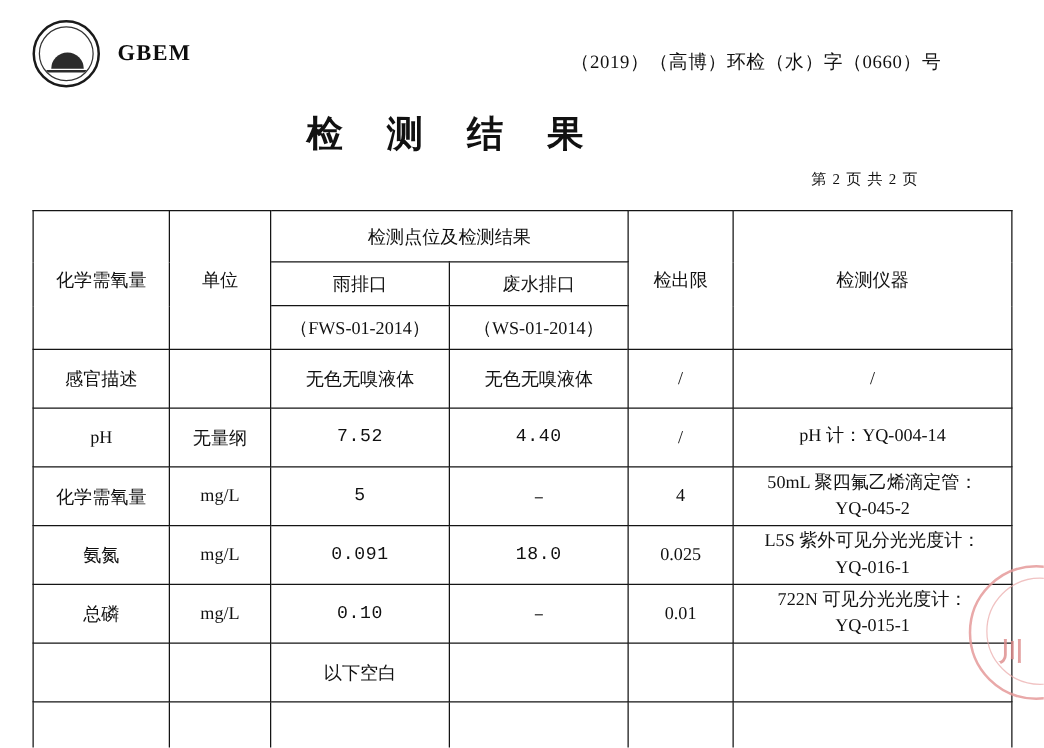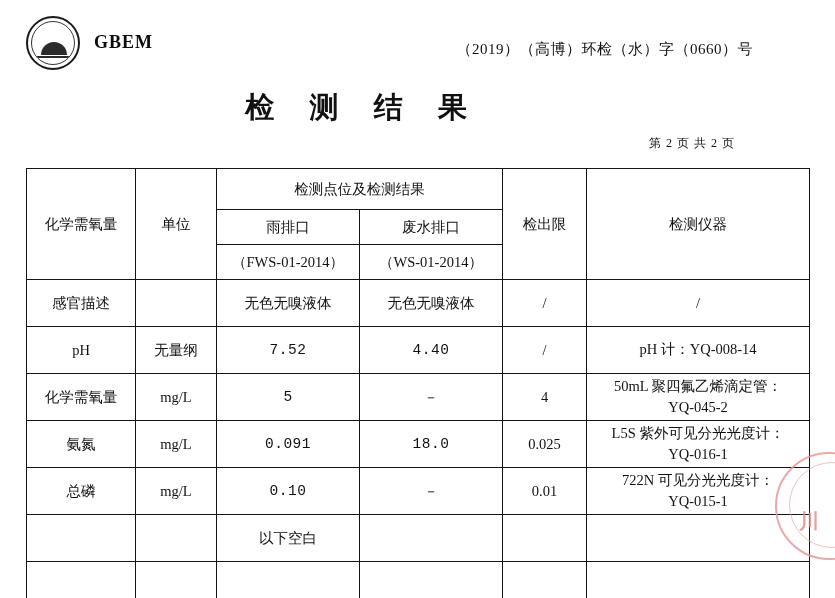--- a/index.html
+++ b/index.html
@@ -255,21 +255,21 @@
         <td>/</td>
         <td>/</td>
       </tr>
 
       <tr class="drow">
         <td>pH</td>
         <td>无量纲</td>
         <td class="mono-num">7.52</td>
         <td class="mono-num">4.40</td>
         <td>/</td>
-        <td class="two-line">pH 计：YQ-008-14</td>
+        <td class="two-line">pH 计：YQ-004-14</td>
       </tr>
 
       <tr class="drow">
         <td>化学需氧量</td>
         <td>mg/L</td>
         <td class="mono-num">5</td>
         <td class="dash">－</td>
         <td>4</td>
         <td class="two-line" style="white-space:pre-line">50mL 聚四氟乙烯滴定管：
 YQ-045-2</td>

